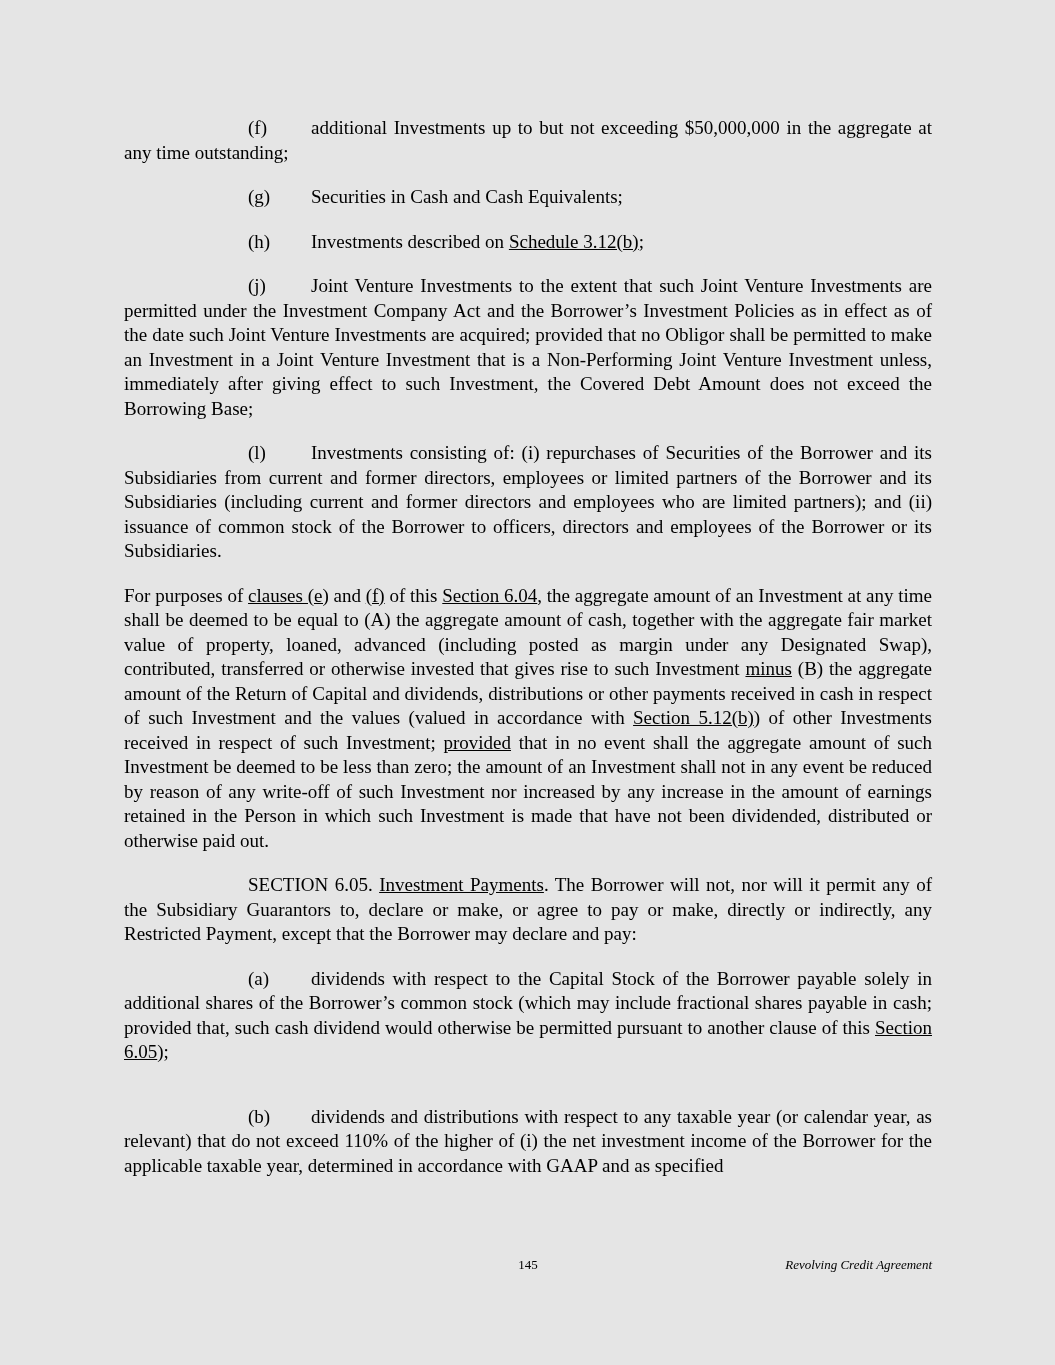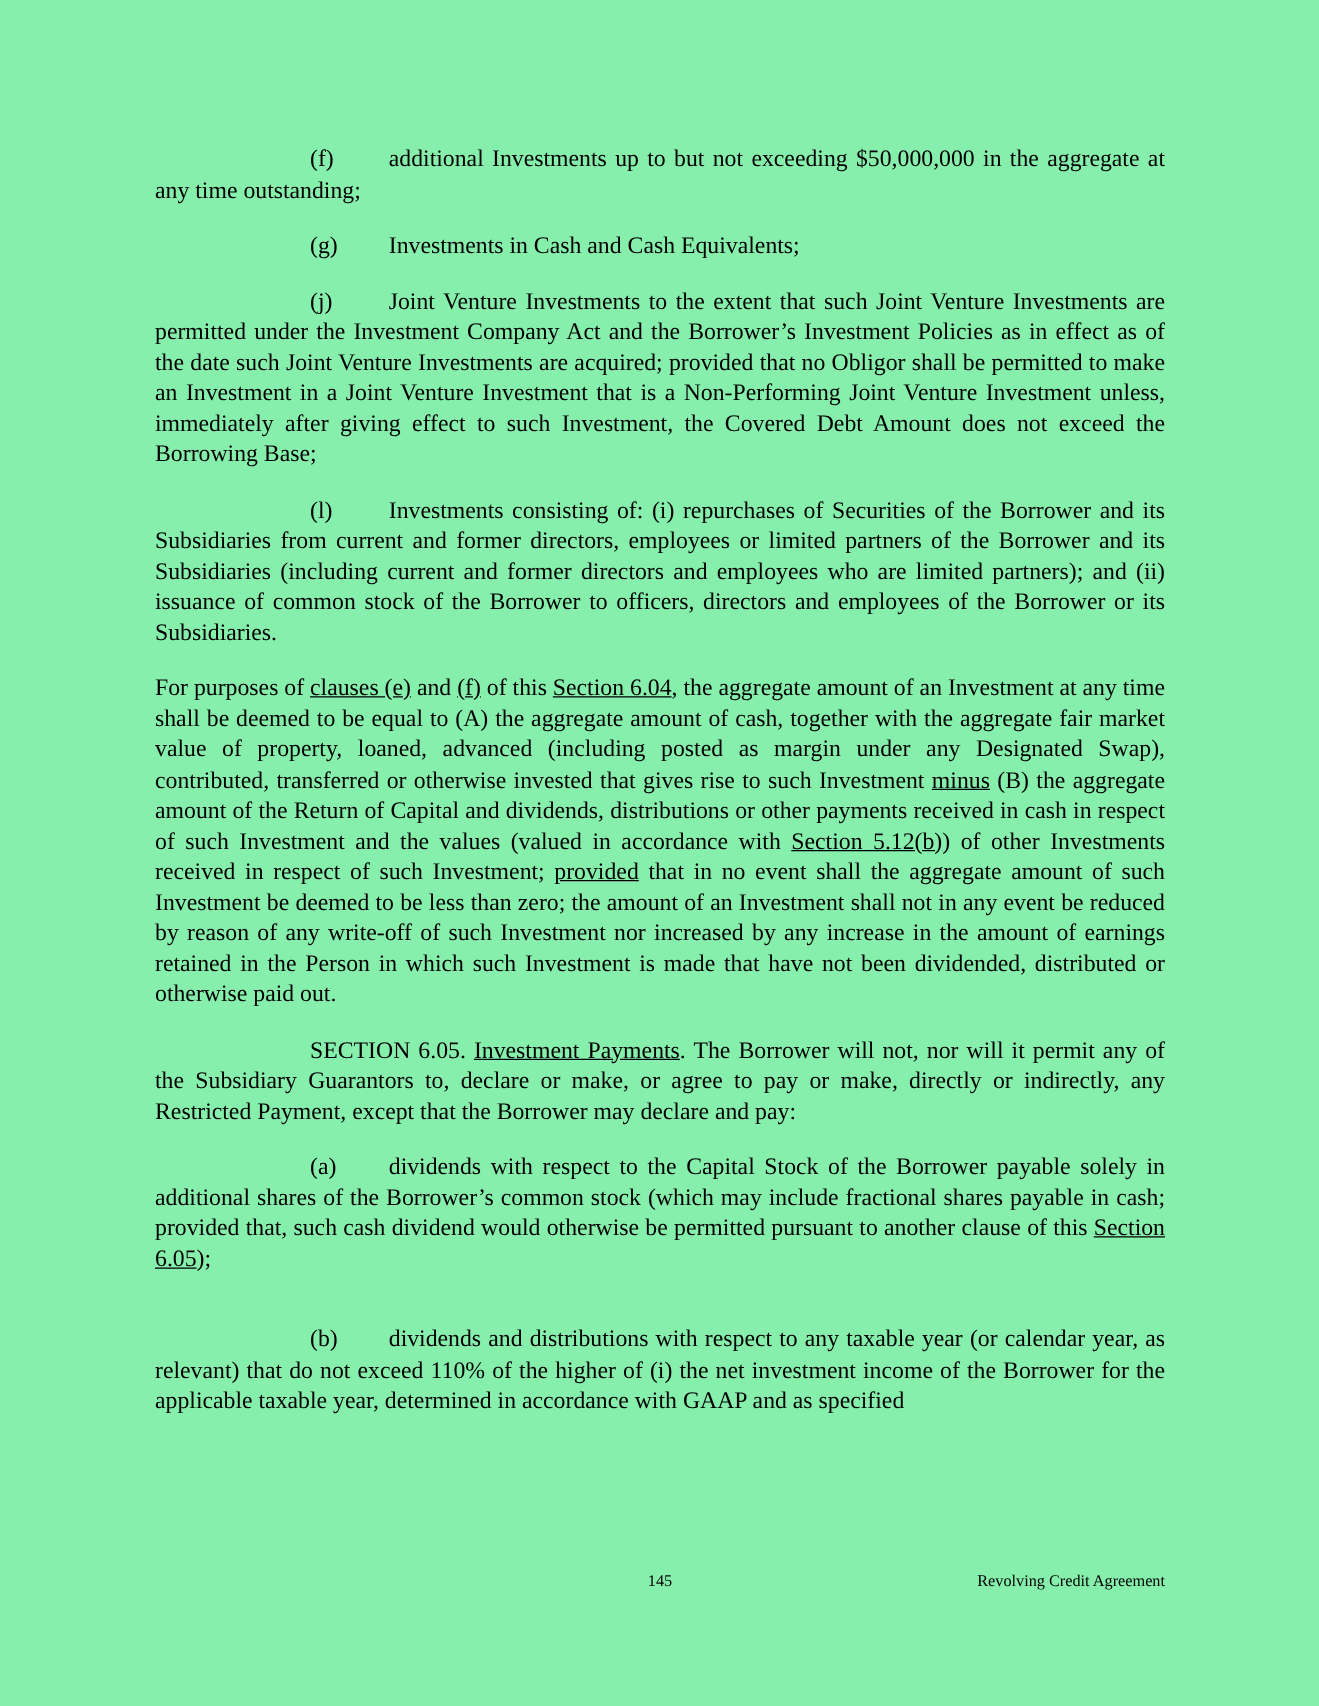--- a/index.html
+++ b/index.html
@@ -4,21 +4,21 @@
 <style>
   html, body {
     margin: 0;
     padding: 0;
     background: #ffffff;
   }
   .page {
     position: relative;
     width: 1055px;
     height: 1365px;
-    background: #86efac;
+    background: #e5e5e5;
     color: #000000;
     font-family: "Liberation Serif", serif;
     overflow: hidden;
   }
   .content {
     position: absolute;
     left: 124px;
     top: 116px;
     width: 808px;
   }
@@ -52,29 +52,31 @@
   .page-num {
     position: absolute;
     left: 0;
     right: 0;
     text-align: center;
   }
   .doc-title {
     position: absolute;
     right: 0;
     top: 0;
+    font-style: italic;
   }
 </style>
 </head>
 <body>
 
 <div class="page">
   <div class="content">
       <p class="para"><span class="first-indent"></span><span class="item-label">(f)</span><span>additional Investments up to but not exceeding $50,000,000 in the aggregate at any time outstanding;</span></p>
-      <p class="para"><span class="first-indent"></span><span class="item-label">(g)</span><span>Investments in Cash and Cash Equivalents;</span></p>
+      <p class="para"><span class="first-indent"></span><span class="item-label">(g)</span><span>Securities in Cash and Cash Equivalents;</span></p>
+      <p class="para"><span class="first-indent"></span><span class="item-label">(h)</span><span>Investments described on </span><span class="u">Schedule 3.12(b)</span><span>;</span></p>
       <p class="para"><span class="first-indent"></span><span class="item-label">(j)</span><span>Joint Venture Investments to the extent that such Joint Venture Investments are permitted under the Investment Company Act and the Borrower’s Investment Policies as in effect as of the date such Joint Venture Investments are acquired; provided that no Obligor shall be permitted to make an Investment in a Joint Venture Investment that is a Non-Performing Joint Venture Investment unless, immediately after giving effect to such Investment, the Covered Debt Amount does not exceed the Borrowing Base;</span></p>
       <p class="para"><span class="first-indent"></span><span class="item-label">(l)</span><span>Investments consisting of: (i) repurchases of Securities of the Borrower and its Subsidiaries from current and former directors, employees or limited partners of the Borrower and its Subsidiaries (including current and former directors and employees who are limited partners); and (ii) issuance of common stock of the Borrower to officers, directors and employees of the Borrower or its Subsidiaries.</span></p>
       <p class="para"><span>For purposes of </span><span class="u">clauses (e)</span><span> and </span><span class="u">(f)</span><span> of this </span><span class="u">Section 6.04</span><span>, the aggregate amount of an Investment at any time shall be deemed to be equal to (A) the aggregate amount of cash, together with the aggregate fair market value of property, loaned, advanced (including posted as margin under any Designated Swap), contributed, transferred or otherwise invested that gives rise to such Investment </span><span class="u">minus</span><span> (B) the aggregate amount of the Return of Capital and dividends, distributions or other payments received in cash in respect of such Investment and the values (valued in accordance with </span><span class="u">Section 5.12(b)</span><span>) of other Investments received in respect of such Investment; </span><span class="u">provided</span><span> that in no event shall the aggregate amount of such Investment be deemed to be less than zero; the amount of an Investment shall not in any event be reduced by reason of any write-off of such Investment nor increased by any increase in the amount of earnings retained in the Person in which such Investment is made that have not been dividended, distributed or otherwise paid out.</span></p>
       <p class="para"><span class="first-indent"></span><span>SECTION 6.05.  </span><span class="u">Investment Payments</span><span>.  The Borrower will not, nor will it permit any of the Subsidiary Guarantors to, declare or make, or agree to pay or make, directly or indirectly, any Restricted Payment, except that the Borrower may declare and pay:</span></p>
       <p class="para"><span class="first-indent"></span><span class="item-label">(a)</span><span>dividends with respect to the Capital Stock of the Borrower payable solely in additional shares of the Borrower’s common stock (which may include fractional shares payable in cash; provided that, such cash dividend would otherwise be permitted pursuant to another clause of this </span><span class="u">Section 6.05</span><span>);</span></p>
       <p class="para"><span class="first-indent"></span><span class="item-label">(b)</span><span>dividends and distributions with respect to any taxable year (or calendar year, as relevant) that do not exceed 110% of the higher of (i) the net investment income of the Borrower for the applicable taxable year, determined in accordance with GAAP and as specified</span></p>
     </div>
   <div class="footer">
     <span class="page-num">145</span>
     <span class="doc-title">Revolving Credit Agreement</span>

